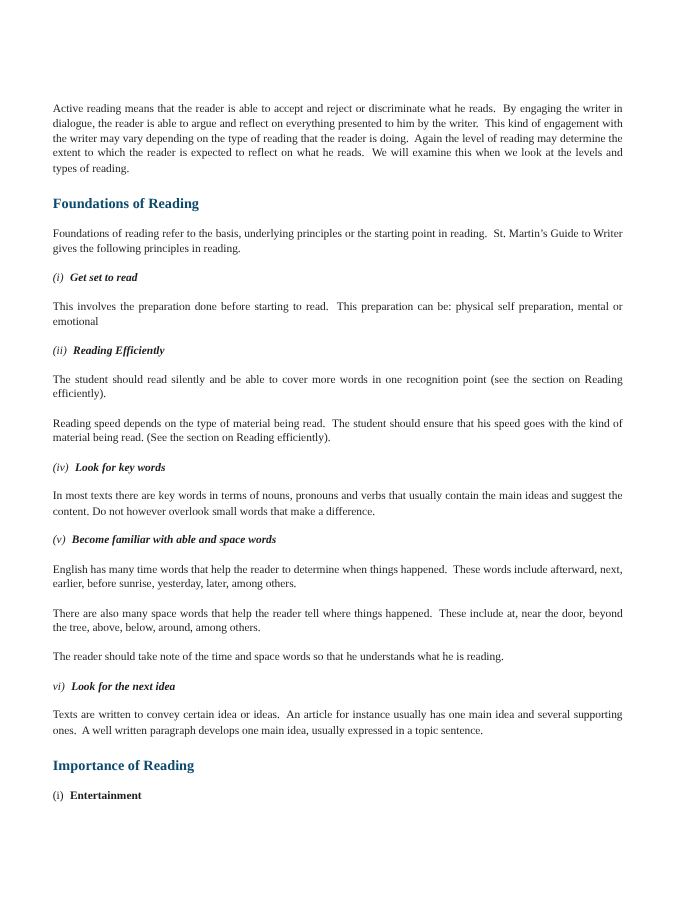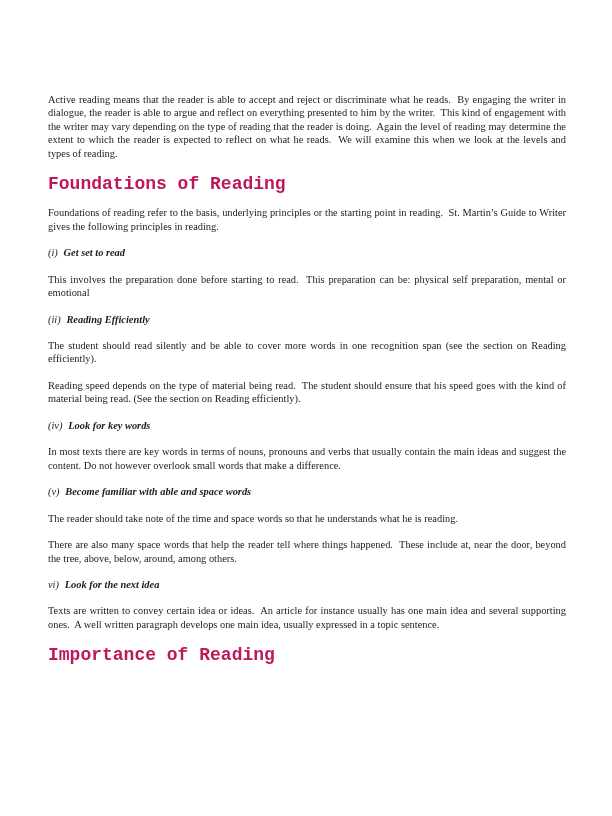--- a/index.html
+++ b/index.html
@@ -19,24 +19,24 @@
     font-family: "Liberation Serif", serif;
     font-size: 10.4px;
     line-height: 13.45px;
   }
   .content p { margin: 0 0 13px 0; }
   .body-p { text-align: justify; }
   .subhead { font-style: italic; text-align: left; }
   .ptitle, .ilabel { margin-left: 0.55em; font-weight: bold; }
   .underlined { }
   h2.sect {
-    font-family: Liberation Mono, monospace;
-    font-size: 18px;
+    font-family: Liberation Serif, serif;
+    font-size: 13px;
     font-weight: bold;
-    color: #be185d;
+    color: #0c4a6e;
     margin: 17px 0 14px 0;
     line-height: 15px;
   }
 </style>
 </head>
 <body>
 
 <div class="page">
   <div class="content">
 
@@ -45,38 +45,40 @@
     <h2 class="sect">Foundations of Reading</h2>
 
     <p class="body-p"><span>Foundations of reading refer to the basis, underlying principles or the starting point in reading.&nbsp; </span><span class="underlined">St. Martin’s Guide to Writer</span><span> gives the following principles in reading.</span></p>
 
     <p class="subhead"><span class="pmark">(i)</span><span class="ptitle">Get set to read</span></p>
 
     <p class="body-p">This involves the preparation done before starting to read.&nbsp; This preparation can be: physical self preparation, mental or emotional</p>
 
     <p class="subhead"><span class="pmark">(ii)</span><span class="ptitle">Reading Efficiently</span></p>
 
-    <p class="body-p">The student should read silently and be able to cover more words in one recognition span (see the section on Reading efficiently).</p>
+    <p class="body-p">The student should read silently and be able to cover more words in one recognition point (see the section on Reading efficiently).</p>
 
 
     <p class="body-p">Reading speed depends on the type of material being read.&nbsp; The student should ensure that his speed goes with the kind of material being read. (See the section on Reading efficiently).</p>
 
     <p class="subhead"><span class="pmark">(iv)</span><span class="ptitle">Look for key words</span></p>
 
     <p class="body-p">In most texts there are key words in terms of nouns, pronouns and verbs that usually contain the main ideas and suggest the content. Do not however overlook small words that make a difference.</p>
 
     <p class="subhead"><span class="pmark">(v)</span><span class="ptitle">Become familiar with able and space words</span></p>
 
+    <p class="body-p">English has many time words that help the reader to determine when things happened.&nbsp; These words include afterward, next, earlier, before sunrise, yesterday, later, among others.</p>
+
+    <p class="body-p">There are also many space words that help the reader tell where things happened.&nbsp; These include at, near the door, beyond the tree, above, below, around, among others.</p>
 
     <p class="body-p">The reader should take note of the time and space words so that he understands what he is reading.</p>
-
-    <p class="body-p">There are also many space words that help the reader tell where things happened.&nbsp; These include at, near the door, beyond the tree, above, below, around, among others.</p>
 
     <p class="subhead"><span class="pmark">vi)</span><span class="ptitle">Look for the next idea</span></p>
 
     <p class="body-p">Texts are written to convey certain idea or ideas.&nbsp; An article for instance usually has one main idea and several supporting ones.&nbsp; A well written paragraph develops one main idea, usually expressed in a topic sentence.</p>
 
 
     <h2 class="sect">Importance of Reading</h2>
 
+    <p><span class="imark">(i)</span><span class="ilabel">Entertainment</span></p>
 
   </div>
 </div>
 
 </body></html>

